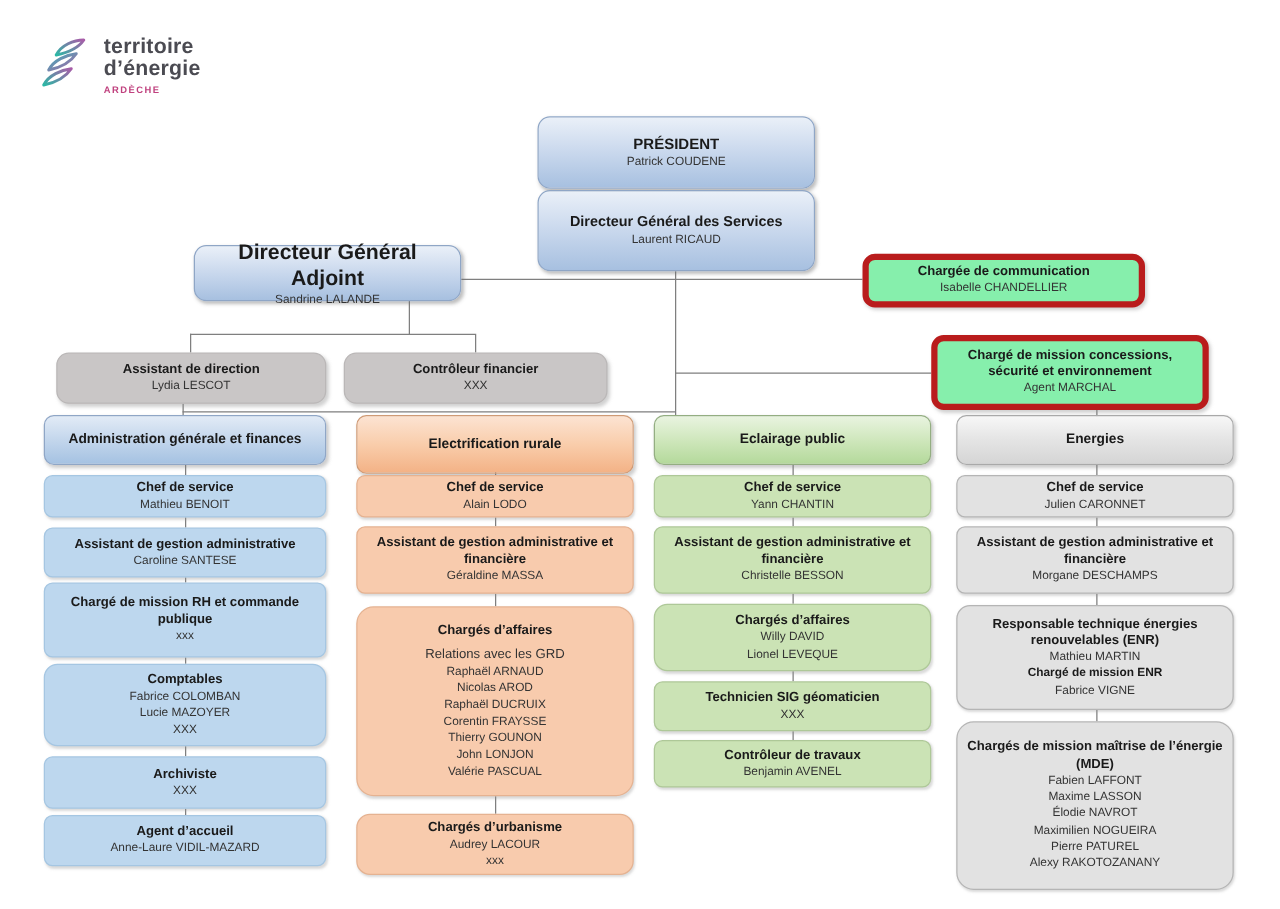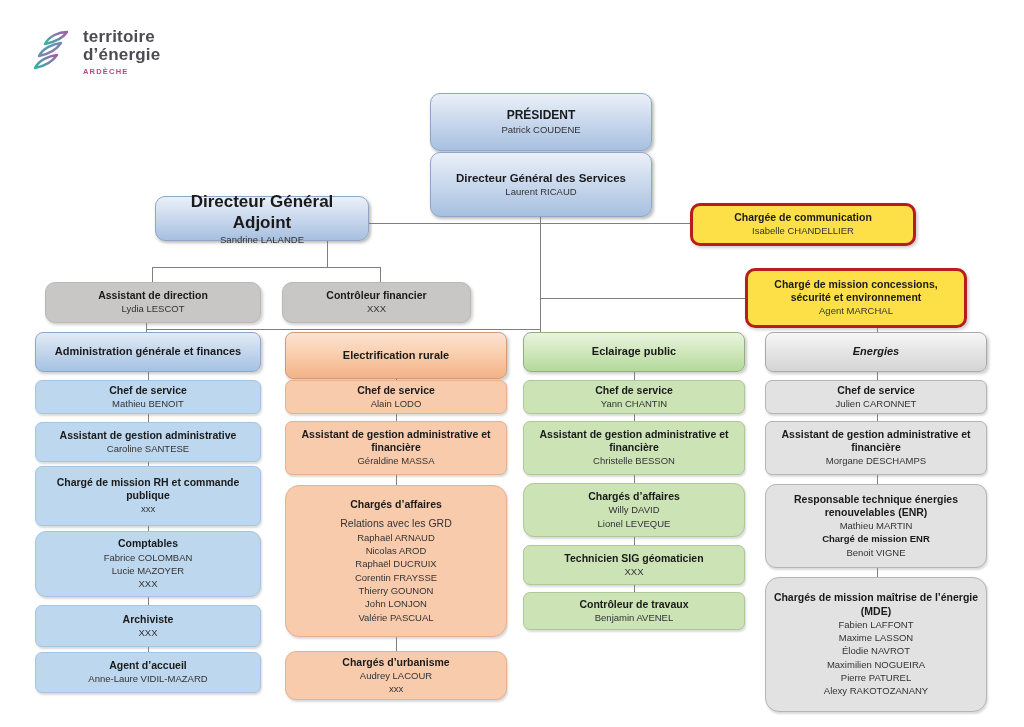--- a/index.html
+++ b/index.html
@@ -21,27 +21,27 @@
   .grad-blue{
     background:linear-gradient(180deg,#eaf0f8 0%,#ccdaee 45%,#a7c0e0 100%);
     border:1px solid #8fa6c6;border-radius:10px;
     box-shadow:1.5px 2px 3px rgba(110,110,110,.45);
   }
   .flat-darkgray{
     background:#c9c6c6;border:1px solid #bab7b7;border-radius:10px;
     box-shadow:1.5px 2px 3px rgba(140,140,140,.4);
   }
   .yellow{
-    background:#fde047;border:3px solid #b91c1c;border-radius:10px;
+    background:#86efac;border:5px solid #b91c1c;border-radius:10px;
     box-shadow:1.5px 2px 3px rgba(140,140,140,.4);
   }
   .grad-blue-h{background:linear-gradient(180deg,#e2ebf6 0%,#c3d6ec 50%,#a5c2e2 100%);border:1px solid #8fa6c6;box-shadow:1.5px 2px 3px rgba(130,130,130,.4);}
   .grad-orange-h{background:linear-gradient(180deg,#fce3d2 0%,#f9cdab 50%,#f3b286 100%);border:1px solid #cf9a75;box-shadow:1.5px 2px 3px rgba(130,130,130,.4);}
   .grad-green-h{background:linear-gradient(180deg,#e9f4e0 0%,#cfe7bc 50%,#b4d99b 100%);border:1px solid #94ae82;box-shadow:1.5px 2px 3px rgba(130,130,130,.4);align-items:center;}
-  .grad-gray-h{background:linear-gradient(180deg,#f7f7f7 0%,#e4e4e4 50%,#d5d5d5 100%);border:1px solid #a9a9a9;box-shadow:1.5px 2px 3px rgba(130,130,130,.4);font-style:italic;}
+  .grad-gray-h{background:linear-gradient(180deg,#f7f7f7 0%,#e4e4e4 50%,#d5d5d5 100%);border:1px solid #a9a9a9;box-shadow:1.5px 2px 3px rgba(130,130,130,.4);}
   .flat-blue{background:#bdd7ee;border:1px solid #a5c6e2;border-radius:7px;box-shadow:1px 1.5px 2px rgba(150,150,150,.35);}
   .flat-orange{background:#f8cbad;border:1px solid #e5b291;border-radius:7px;box-shadow:1px 1.5px 2px rgba(150,150,150,.35);}
   .flat-green{background:#cbe3b5;border:1px solid #aec898;border-radius:7px;box-shadow:1px 1.5px 2px rgba(150,150,150,.35);}
   .flat-gray{background:#e2e2e2;border:1px solid #b5b5b5;border-radius:7px;box-shadow:1px 1.5px 2px rgba(150,150,150,.35);}
   .r14{border-radius:14px;}
   .r11{border-radius:11px;}
   
   .hl,.vl{position:absolute;background:#7f7f7f;}
   .hl{height:1px;}
   .vl{width:1px;}
@@ -135,21 +135,21 @@
 <div class="box yellow" style="left:745px;top:268px;width:222px;height:60px">
   <div class="title">Chargé de mission concessions, sécurité et environnement</div>
   <div class="name">Agent MARCHAL</div>
 </div>
 
 <div class="box flat-darkgray" style="left:45px;top:282px;width:216px;height:41px">
   <div class="title">Assistant de direction</div>
   <div class="name">Lydia LESCOT</div>
 </div>
 
-<div class="box flat-darkgray" style="left:282px;top:282px;width:189px;height:41px">
+<div class="box flat-darkgray" style="left:275px;top:282px;width:211px;height:41px">
   <div class="title">Contrôleur financier</div>
   <div class="name">XXX</div>
 </div>
 
 <div class="box grad-blue-h" style="left:35px;top:332px;width:226px;height:40px">
   <div class="title" style="font-size:11px">Administration générale et finances</div>
 </div>
 <div class="box grad-orange-h" style="left:285px;top:332px;width:222px;height:47px">
   <div class="title" style="font-size:11px">Electrification rurale</div>
 </div>
@@ -239,21 +239,21 @@
   <div class="name">Julien CARONNET</div>
 </div>
 <div class="box flat-gray" style="left:765px;top:421px;width:222px;height:54px">
   <div class="title">Assistant de gestion administrative et financière</div>
   <div class="name">Morgane DESCHAMPS</div>
 </div>
 <div class="box flat-gray r11" style="left:765px;top:484px;width:222px;height:84px">
   <div class="title">Responsable technique énergies renouvelables (ENR)</div>
   <div class="name">Mathieu MARTIN</div>
   <div class="name bold">Chargé de mission ENR</div>
-  <div class="name">Benoit VIGNE</div>
+  <div class="name">Fabrice VIGNE</div>
 </div>
 <div class="box flat-gray r14" style="left:765px;top:577px;width:222px;height:135px">
   <div class="title">Chargés de mission maîtrise de l’énergie (MDE)</div>
   <div class="name">Fabien LAFFONT</div>
   <div class="name">Maxime LASSON</div>
   <div class="name">Élodie NAVROT</div>
   <div class="name">Maximilien NOGUEIRA</div>
   <div class="name">Pierre PATUREL</div>
   <div class="name">Alexy RAKOTOZANANY</div>
 </div>

